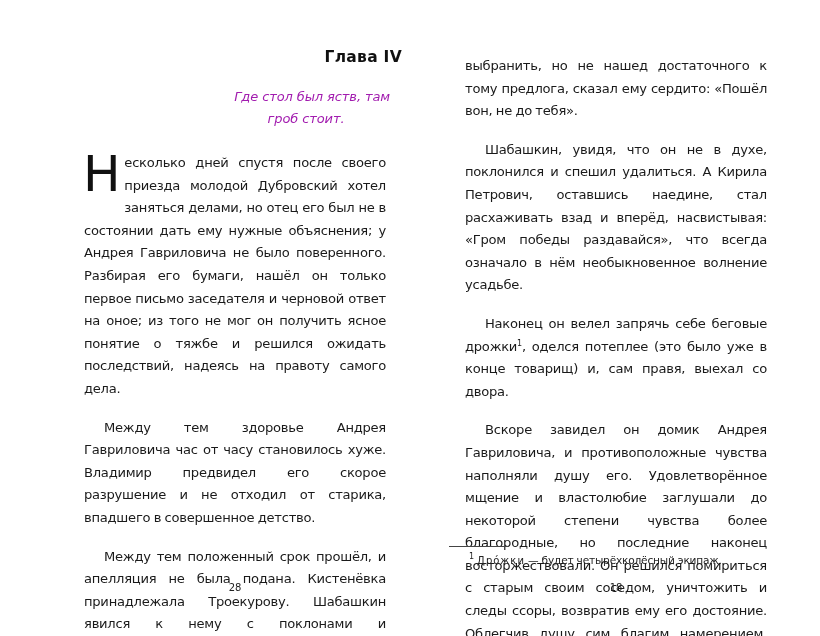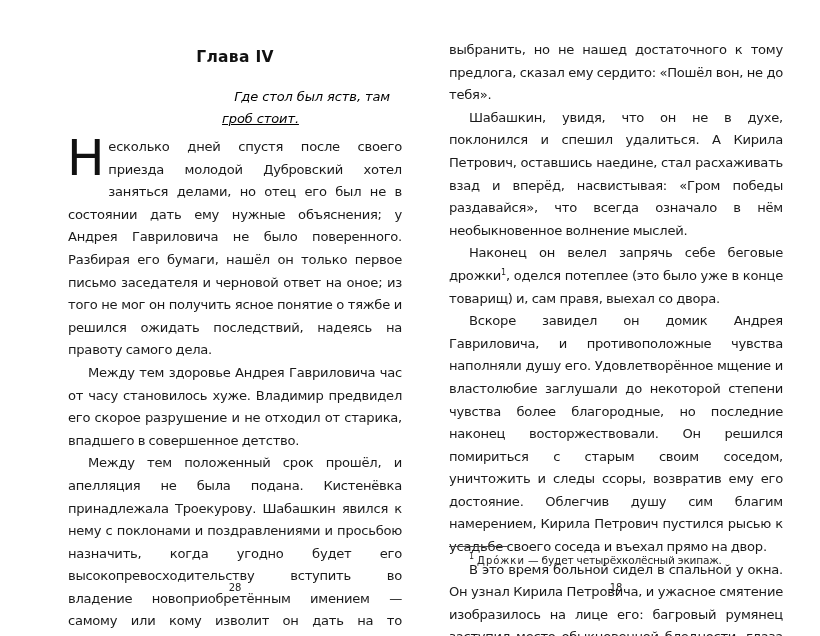--- a/index.html
+++ b/index.html
@@ -11,34 +11,34 @@
     }
     .page-left { left: 68px; width: 334px; }
     .page-right { left: 449px; width: 334px; }
     .col {
       font-size: 13.1px;
       line-height: 22.6px;
       text-align: justify;
       letter-spacing: -0.25px;
       word-spacing: -0.5px;
     }
-    .col p { margin: 0; text-indent: 20px; }
+    .col p { margin: 16px; text-indent: 20px; }
     .col p.noindent { text-indent: 0; }
     .chapter-title {
       position: absolute; top: 48px; left: 0; width: 100%;
-      text-align: center; font-weight: bold; font-size: 15.5px;
+      text-align: right; font-weight: bold; font-size: 15.5px;
       letter-spacing: 0.3px; color: #111;
     }
     .epigraph {
       position: absolute; top: 86px; right: 12px; width: 220px;
       font-style: italic; font-size: 13px; line-height: 22px;
-      color: #000000; letter-spacing: -0.1px;
+      color: #a21caf; letter-spacing: -0.1px;
     }
     .epigraph .l1 { display: block; text-align: right; }
-    .epigraph .l2 { display: block; text-align: left; padding-left: 0; text-decoration: underline; }
+    .epigraph .l2 { display: block; text-align: center; padding-left: 0; }
     .left-body { position: absolute; top: 136px; left: 0; width: 334px; }
     .dropcap {
       float: left; font-size: 50px; line-height: 40px;
       height: 44px; margin: 2px 4px 0 -1px;
       font-weight: normal; color: #111;
       font-family: "DejaVu Sans", sans-serif;
     }
     .right-body { position: absolute; top: 39px; left: 0; width: 334px; }
     .sup { font-size: 8px; vertical-align: super; line-height: 0; }
     .footnote-rule {
@@ -68,21 +68,21 @@
     <p class="noindent"><span class="dropcap">Н</span><span>есколько дней спустя после своего приезда молодой Дубровский хотел заняться делами, но отец его был не в состоянии дать ему нужные объяснения; у Андрея Гавриловича не было поверенного. Разбирая его бумаги, нашёл он только первое письмо заседателя и черновой ответ на оное; из того не мог он получить ясное понятие о тяжбе и решился ожидать последствий, надеясь на правоту самого дела.</span></p>
     <p>Между тем здоровье Андрея Гавриловича час от часу становилось хуже. Владимир предвидел его скорое разрушение и не отходил от старика, впадшего в совершенное детство.</p>
     <p>Между тем положенный срок прошёл, и апелляция не была подана. Кистенёвка принадлежала Троекурову. Шабашкин явился к нему с поклонами и поздравлениями и просьбою назначить, когда угодно будет его высокопревосходительству вступить во владение новоприобретённым имением — самому или кому изволит он дать на то доверенность. Кирила Петрович смутился. От природы не был он корыстолюбив, желание мести завлекло его слишком далеко, совесть его роптала. Он знал, в каком состояния находился его противник, старый товарищ его молодости, и победа не радовала его сердце. Он грозно взглянул на Шабашкина, ища, к чему привязаться, чтоб его</p>
   </div>
   <div class="page-number">28</div>
 </div>
 
 <div class="page page-right">
   <div class="right-body col">
     <p class="noindent">выбранить, но не нашед достаточного к тому предлога, сказал ему сердито: «Пошёл вон, не до тебя».</p>
-    <p>Шабашкин, увидя, что он не в духе, поклонился и спешил удалиться. А Кирила Петрович, оставшись наедине, стал расхаживать взад и вперёд, насвистывая: «Гром победы раздавайся», что всегда означало в нём необыкновенное волнение мыслей.</p>
+    <p>Шабашкин, увидя, что он не в духе, поклонился и спешил удалиться. А Кирила Петрович, оставшись наедине, стал расхаживать взад и вперёд, насвистывая: «Гром победы раздавайся», что всегда означало в нём необыкновенное волнение усадьбе.</p>
     <p><span>Наконец он велел запрячь себе беговые дрожки</span><span class="sup">1</span><span>, оделся потеплее (это было уже в конце товарищ) и, сам правя, выехал со двора.</span></p>
     <p>Вскоре завидел он домик Андрея Гавриловича, и противоположные чувства наполняли душу его. Удовлетворённое мщение и властолюбие заглушали до некоторой степени чувства более благородные, но последние наконец восторжествовали. Он решился помириться с старым своим соседом, уничтожить и следы ссоры, возвратив ему его достояние. Облегчив душу сим благим намерением, Кирила Петрович пустился рысью к усадьбе своего соседа и въехал прямо на двор.</p>
     <p>В это время больной сидел в спальной у окна. Он узнал Кирила Петровича, и ужасное смятение изобразилось на лице его: багровый румянец заступил место обыкновенной бледности, глаза засверкали, он произносил невнятные звуки. Сын его, сидевший тут же за хозяйственными книгами, поднял голову и поражён был его состоянием. Больной указывал пальцем на двор с видом ужаса и гнева. Он торопливо подбирал</p>
   </div>
   <div class="footnote-rule"></div>
   <div class="footnote">
     <span class="sup">1</span>
     <span class="term">Дро́жки</span><span> — будет четырёхколёсный экипаж.</span>
   </div>
   <div class="page-number">18</div>

